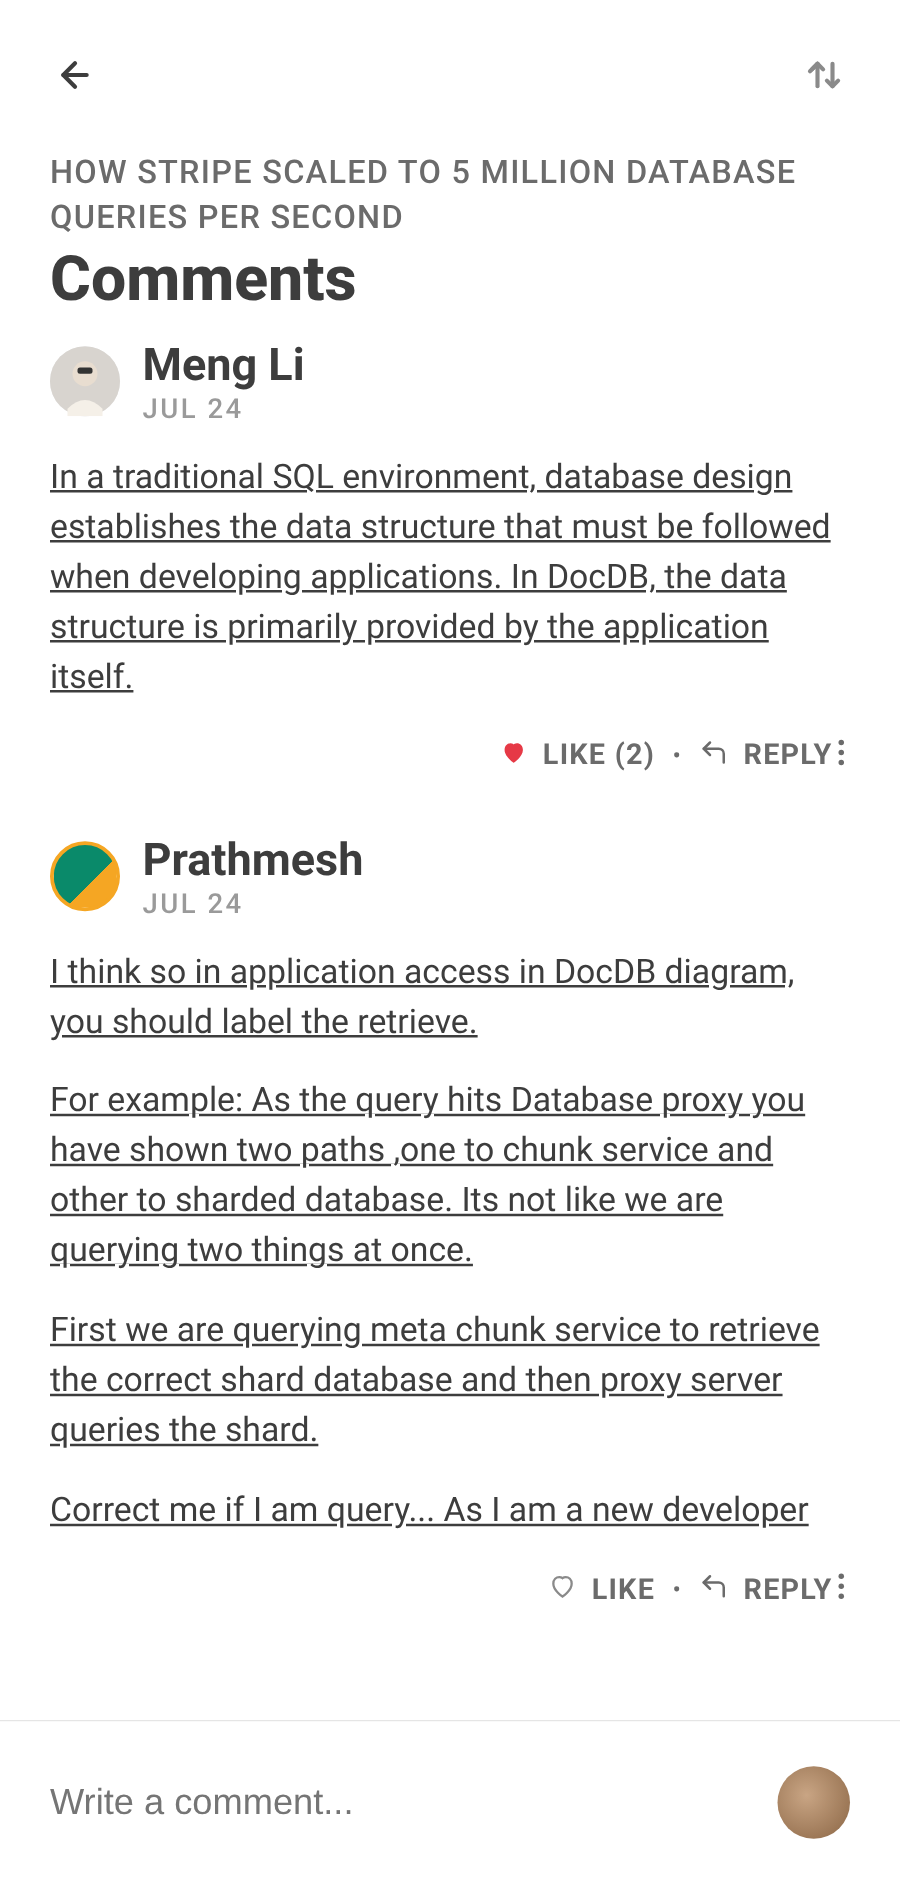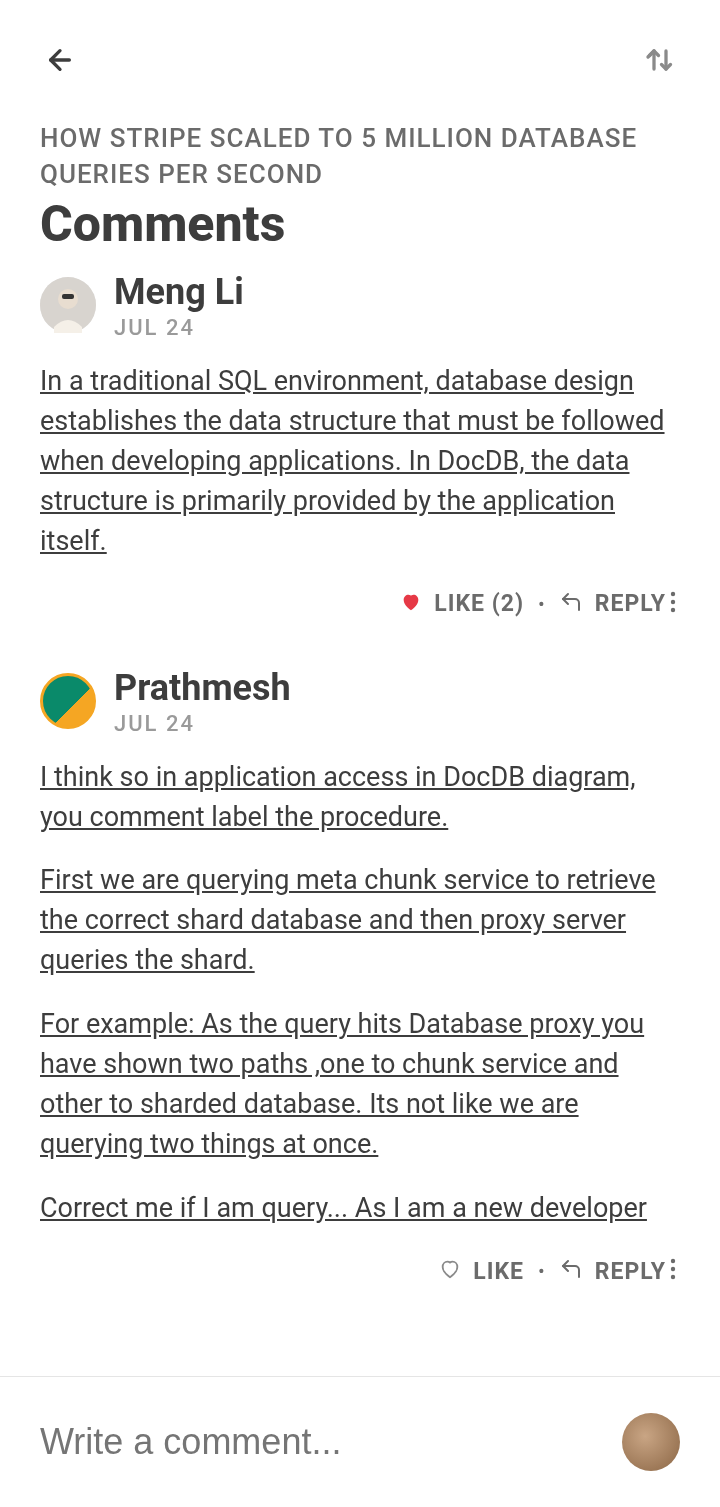--- a/index.html
+++ b/index.html
@@ -76,21 +76,21 @@
     .heart-outline { color: #8a8a8a; }
     .more-btn { cursor: pointer; padding: 4px; }
     .composer {
       position: absolute; bottom: 0; left: 0; right: 0;
       border-top: 1px solid #e5e5e5;
       padding: 36px 40px;
       display: flex; align-items: center; justify-content: space-between;
       background: #fff;
     }
     .composer-input {
-      font-size: 36px; color: #9a9a9a; flex: 1;
+      font-size: 29px; color: #9a9a9a; flex: 1;
       border: none; outline: none;
     }
     .composer-avatar {
       width: 58px; height: 58px; border-radius: 50%;
       background: radial-gradient(circle at 40% 40%, #c9a584, #8a6544);
     }
   </style>
 </head>
 <body>
 
@@ -171,23 +171,23 @@
 
   <div class="comment">
     <div class="comment-header">
       <div class="avatar avatar-2"></div>
       <div class="author-block">
         <div class="author-name">Prathmesh</div>
         <div class="comment-date">JUL 24</div>
       </div>
     </div>
     <div class="comment-body">
-      <p>I think so in application access in DocDB diagram, you comment label the procedure.</p>
+      <p>I think so in application access in DocDB diagram, you should label the retrieve.</p>
+      <p>For example: As the query hits Database proxy you have shown two paths ,one to chunk service and other to sharded database. Its not like we are querying two things at once.</p>
       <p>First we are querying meta chunk service to retrieve the correct shard database and then proxy server queries the shard.</p>
-      <p>For example: As the query hits Database proxy you have shown two paths ,one to chunk service and other to sharded database. Its not like we are querying two things at once.</p>
       <p>Correct me if I am query... As I am a new developer</p>
     </div>
     <div class="comment-actions">
       <div class="action-left">
         <div class="action-item">
           <span class="heart-outline">
             <svg width="22" height="22" viewBox="0 0 24 24" fill="none" stroke="#8a8a8a" stroke-width="2">
                 <path d="M12 21s-8-5.3-8-11.2C4 6.1 6.5 4 9.2 4c1.6 0 2.8 1 2.8 1s1.2-1 2.8-1C17.5 4 20 6.1 20 9.8 20 15.7 12 21 12 21z"></path>
               </svg>
           </span>

